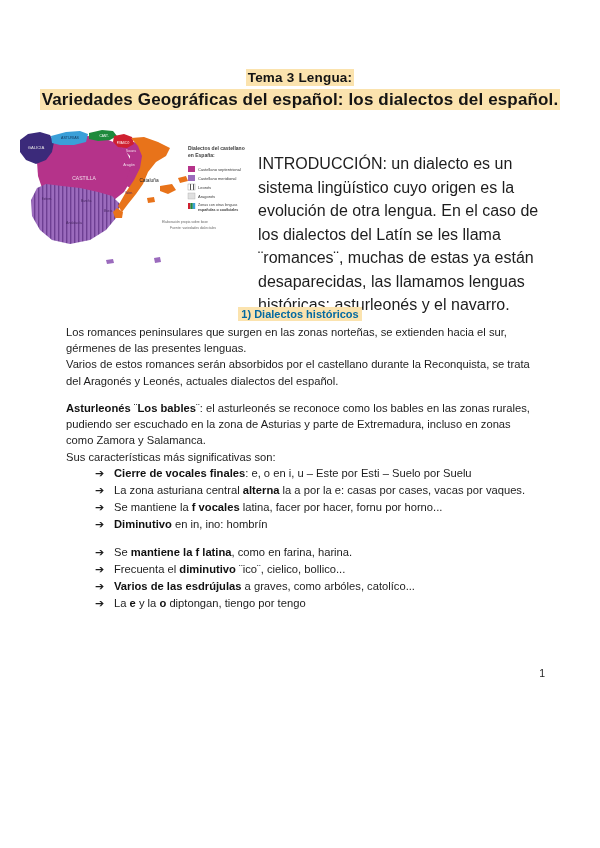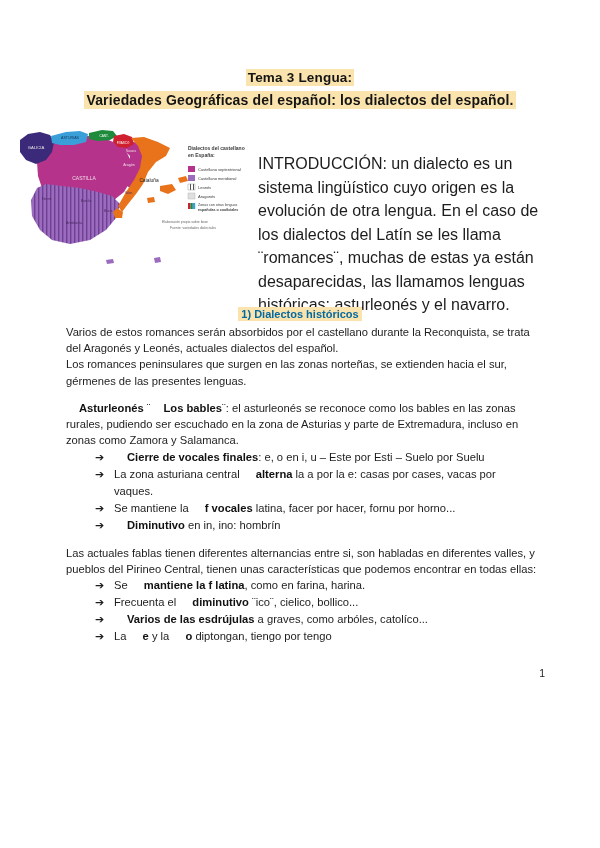--- a/index.html
+++ b/index.html
@@ -32,21 +32,21 @@
     font-weight: bold;
     color: #141414;
     line-height: 1.32;
   }
   .title-line .hl {
     background: #fbe3ae;
     padding: 1px 2px;
   }
   .title-line-1 .hl { font-size: 13.5px; letter-spacing: 0.2px; }
   .title-line-2 { margin-top: 2px; }
-  .title-line-2 .hl { font-size: 14px; letter-spacing: 0.15px; }
+  .title-line-2 .hl { font-size: 17px; letter-spacing: 0.15px; }
 
   
   .map-figure {
     position: absolute;
     left: 10px;
     top: 126px;
     width: 248px;
     height: 142px;
   }
   .map-figure svg { display: block; }
@@ -106,21 +106,21 @@
     line-height: 1.52;
   }
   .bullets li .arrow {
     position: absolute;
     left: 0;
     top: 0;
     font-size: 11px;
     line-height: 1.52;
     color: #1d1d1d;
   }
-  b, strong { font-weight: bold; color: #111; margin-left: 13px; }
+  b, strong { font-weight: bold; color: #111; }
 
   
   .page-number {
     position: absolute;
     right: 55px;
     bottom: 30px;
     font-size: 10.5px;
     color: #1d1d1d;
   }
 </style>
@@ -217,28 +217,29 @@
   </div>
 
   <div class="intro">INTRODUCCIÓN: un dialecto es un sistema lingüístico cuyo origen es la evolución de otra lengua. En el caso de los dialectos del Latín se les llama ¨romances¨, muchas de estas ya están desaparecidas, las llamamos lenguas históricas: asturleonés y el navarro.</div>
 
   <div class="section-heading">
     <span>1) Dialectos históricos</span>
   </div>
 
   <div class="body-content">
 
+    <p class="para">Los romances peninsulares que surgen en las zonas norteñas, se extienden hacia el sur, gérmenes de las presentes lenguas.</p>
     <p class="para">Varios de estos romances serán absorbidos por el castellano durante la Reconquista, se trata del Aragonés y Leonés, actuales dialectos del español.</p>
-    <p class="para">Los romances peninsulares que surgen en las zonas norteñas, se extienden hacia el sur, gérmenes de las presentes lenguas.</p>
 
     <div class="para-gap"></div>
 
     <p class="para">
       <b>Asturleonés</b><span> ¨</span><b>Los bables</b><span>¨</span><span>: el asturleonés se reconoce como los bables en las zonas rurales, pudiendo ser escuchado en la zona de Asturias y parte de Extremadura, incluso en zonas como Zamora y Salamanca.</span>
     </p>
+    <p class="para">Sus características más significativas son:</p>
 
     <ul class="bullets">
       <li>
         <span class="arrow">➔</span>
         <b>Cierre de vocales finales</b><span>: e, o en i, u – Este por Esti – Suelo por Suelu</span>
       </li>
       <li>
         <span class="arrow">➔</span>
         <span>La zona asturiana central </span><b>alterna</b><span> la a por la e: casas por cases, vacas por vaques.</span>
       </li>
@@ -247,21 +248,20 @@
         <span>Se mantiene la </span><b>f vocales</b><span> latina, facer por hacer, fornu por horno...</span>
       </li>
       <li>
         <span class="arrow">➔</span>
         <b>Diminutivo</b><span> en in, ino: hombrín</span>
       </li>
     </ul>
 
     <div class="para-gap"></div>
 
-    <p class="para">Las actuales fablas tienen diferentes alternancias entre si, son habladas en diferentes valles, y pueblos del Pirineo Central, tienen unas características que podemos encontrar en todas ellas:</p>
 
     <ul class="bullets">
       <li>
         <span class="arrow">➔</span>
         <span>Se </span><b>mantiene la f latina</b><span>, como en farina, harina.</span>
       </li>
       <li>
         <span class="arrow">➔</span>
         <span>Frecuenta el </span><b>diminutivo</b><span> ¨ico¨, cielico, bollico...</span>
       </li>

